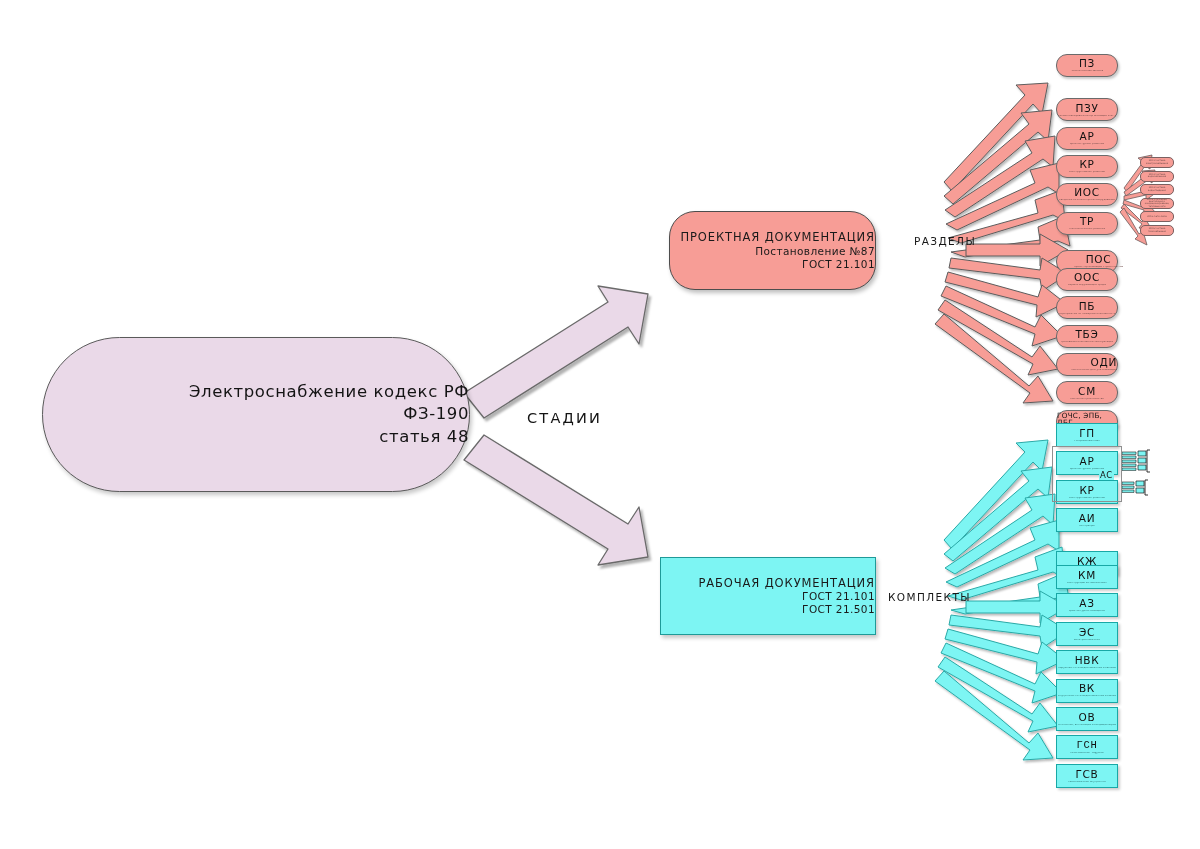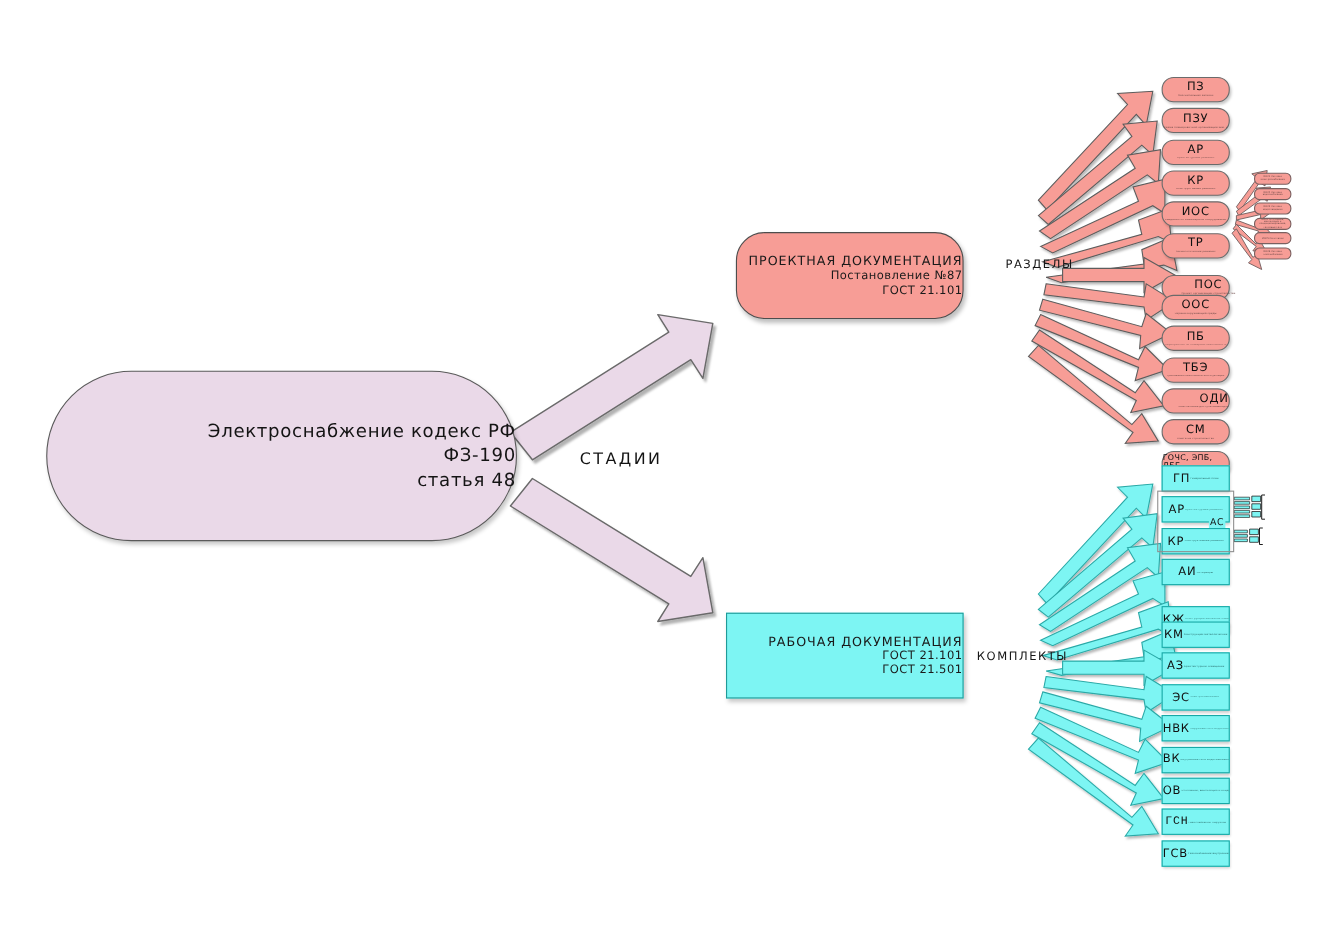--- a/index.html
+++ b/index.html
@@ -67,21 +67,21 @@
     display:flex;align-items:center;justify-content:center;
     box-sizing:border-box;overflow:hidden;
   }
   .subpill .desc{font-size:2.2px;line-height:1.05;color:#6e4a48;
                  text-align:center;padding:0 1px;}
 
   
   .rect{
     position:absolute;left:1056px;width:62px;height:24px;
     background:#7df5f3;border:1.4px solid #18a8a6;
-    display:flex;flex-direction:row;align-items:center;justify-content:center;
+    display:flex;flex-direction:column;align-items:center;justify-content:center;
     box-shadow:1.5px 2px 2.5px rgba(0,0,0,.2);
     box-sizing:border-box;
   }
   .rect .code{font-size:10.5px;letter-spacing:.7px;color:#111;line-height:1;}
   .rect .desc{font-size:2.6px;color:#2a6e6d;line-height:1;margin-top:1.5px;
               max-width:58px;overflow:hidden;white-space:nowrap;}
 
   
   #as-group{
     position:absolute;left:1052px;top:446px;width:70px;height:56px;
@@ -183,21 +183,21 @@
   <div class="node" id="rd-node">
     <div class="stage-title">РАБОЧАЯ ДОКУМЕНТАЦИЯ</div>
     <div class="stage-sub">ГОСТ 21.101</div>
     <div class="stage-sub">ГОСТ 21.501</div>
   </div>
 
   <div class="caption" id="cap-razdely">РАЗДЕЛЫ</div>
   <div class="caption" id="cap-komplekty">КОМПЛЕКТЫ</div>
 
   <div id="razdely-col">
-      <div class="pill" style="top: 70px;">
+      <div class="pill" style="top: 54px;">
         <div class="code">ПЗ</div>
         <div class="desc">Пояснительная записка</div>
       </div>
       <div class="pill" style="top: 98.3px;">
         <div class="code">ПЗУ</div>
         <div class="desc">Схема планировочной организации зем. участка</div>
       </div>
       <div class="pill" style="top: 126.6px;">
         <div class="code">АР</div>
         <div class="desc">Архитектурные решения</div>

